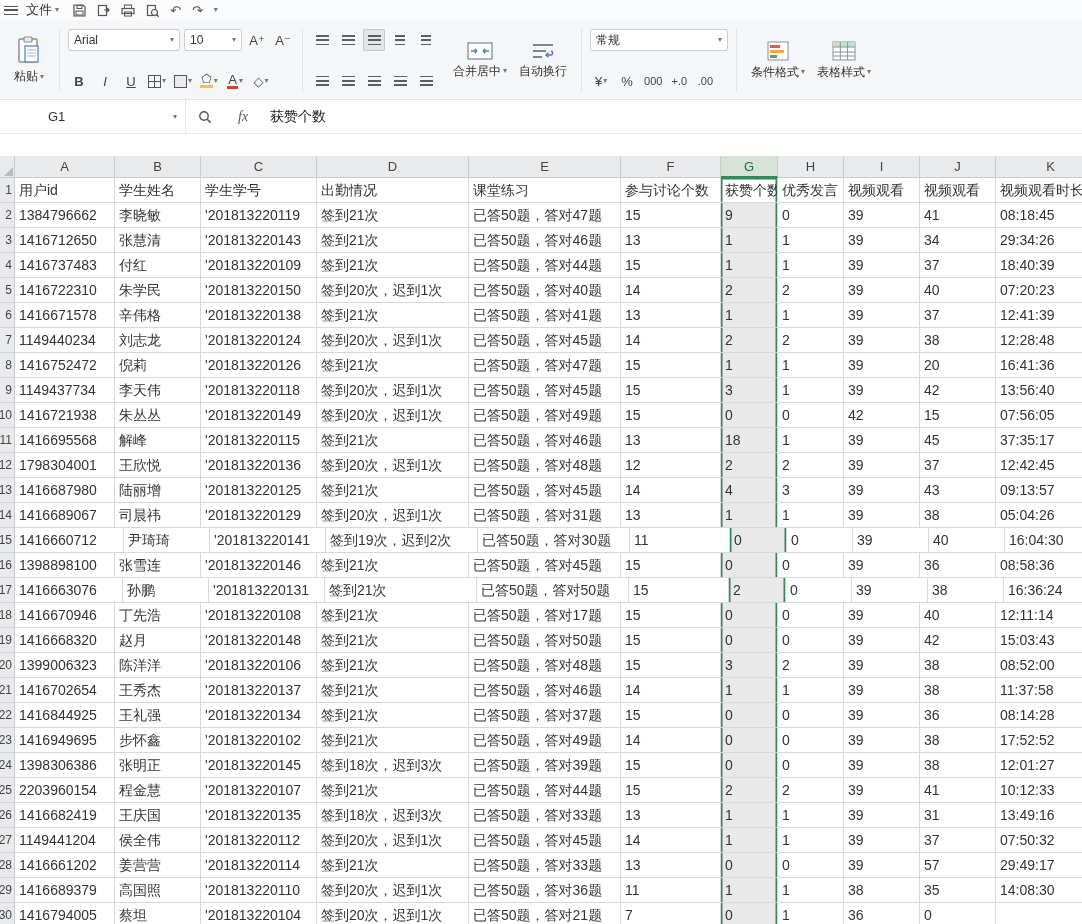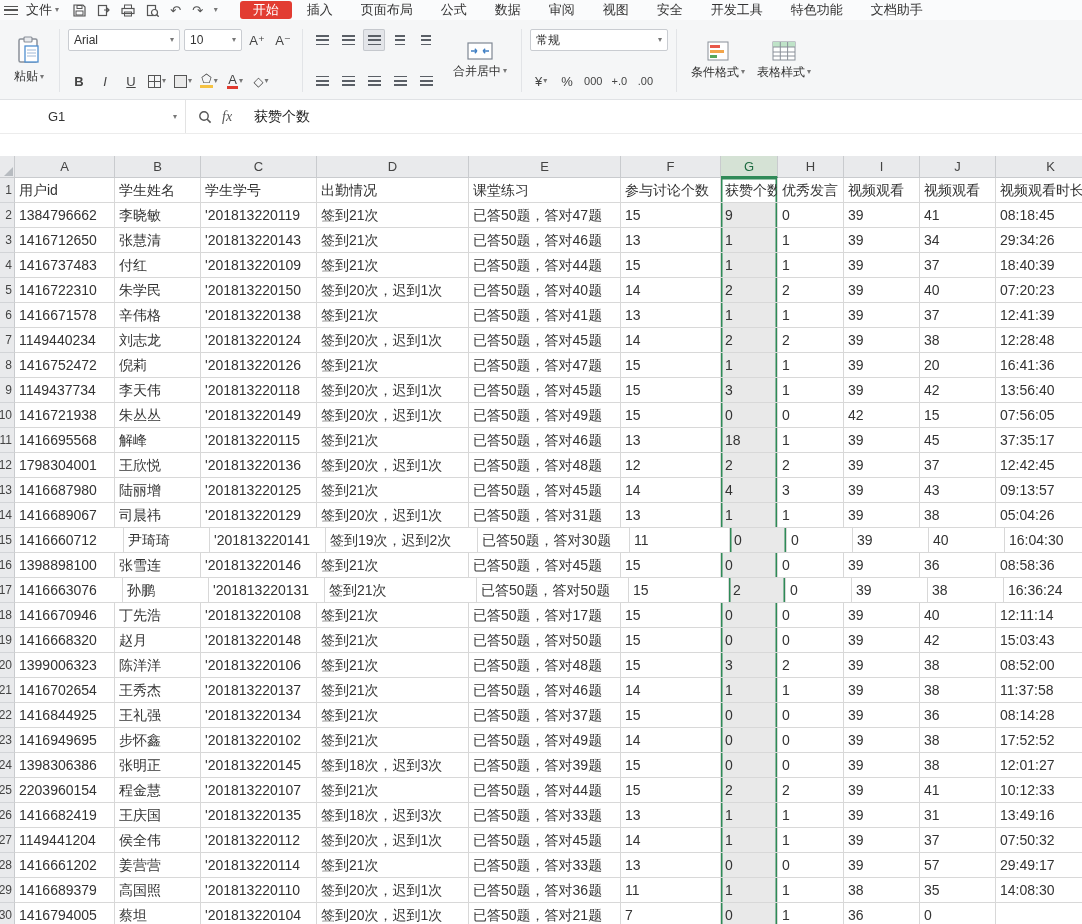--- a/index.html
+++ b/index.html
@@ -45,21 +45,21 @@
   .bars.short{width:10px;}
   .stackbtn{display:flex;flex-direction:column;align-items:center;justify-content:center;gap:3px;font-size:12px;padding:0 6px;border-radius:3px;}
   .stackbtn .lbl{display:flex;align-items:center;gap:2px;}
   .num-sm{font-size:11px;letter-spacing:0;}
 
   
   .formula-bar{height:34px;display:flex;align-items:stretch;background:#fff;border-bottom:1px solid #ececec;}
   .name-box{width:186px;display:flex;align-items:center;border-right:1px solid #e3e3e3;font-size:13px;}
   .name-box .nb-val{margin-left:48px;flex:1;}
   .name-box .caret{margin-right:8px;}
-  .fb-icons{display:flex;align-items:center;gap:10px;padding:0 12px;color:#555;}
+  .fb-icons{display:flex;align-items:center;gap:26px;padding:0 12px;color:#555;}
   .fx{font-style:italic;font-family:"Liberation Serif","DejaVu Serif",serif;font-size:14px;color:#555;}
   .fb-content{flex:1;display:flex;align-items:center;font-size:14px;padding-left:10px;color:#222;}
   .fb-gap{height:22px;background:#fff;}
 
   
   .grid{font-size:14px;user-select:none;}
   .hdr-row{display:flex;height:22px;}
   .corner{width:15px;flex:0 0 15px;background:var(--header-bg,#e9eaec);border-right:1px solid #c9cbce;border-bottom:1px solid #c9cbce;position:relative;}
   .corner:after{content:'';position:absolute;right:1px;bottom:1px;border-left:9px solid transparent;border-bottom:9px solid #b7bbc0;}
   .col-hdr{flex:0 0 auto;background:var(--header-bg,#e9eaec);border-right:1px solid #c9cbce;border-bottom:1px solid #c9cbce;display:flex;align-items:center;justify-content:center;font-size:13px;color:#444;overflow:hidden;}
@@ -98,33 +98,20 @@
         </svg>
       <svg width="13" height="13" viewBox="0 0 13 13">
           <rect x="1.5" y="1.5" width="8" height="10" fill="none" stroke="#555" stroke-width="1.2"></rect>
           <circle cx="8.5" cy="8.5" r="3" fill="#fff" stroke="#555" stroke-width="1.2"></circle>
           <path d="M10.7 10.7l2 2" stroke="#555" stroke-width="1.4"></path>
         </svg>
       <span class="uglyph">↶</span>
       <span class="uglyph">↷</span>
       <span class="caret">▾</span>
     </div>
-    <div class="tabs">
-        <span class="tab active">开始</span>
-        <span class="tab">插入</span>
-        <span class="tab">页面布局</span>
-        <span class="tab">公式</span>
-        <span class="tab">数据</span>
-        <span class="tab">审阅</span>
-        <span class="tab">视图</span>
-        <span class="tab">安全</span>
-        <span class="tab">开发工具</span>
-        <span class="tab">特色功能</span>
-        <span class="tab">文档助手</span>
-      </div>
   </div>
 
   <div class="ribbon">
 
     <div class="group">
       <div class="big-btn">
         <svg width="24" height="28" viewBox="0 0 24 28">
             <rect x="2" y="3" width="18" height="23" rx="1.5" fill="#fdfdfd" stroke="#8a9099" stroke-width="1.5"></rect>
             <rect x="7" y="1" width="8" height="5" rx="1" fill="#e9ebee" stroke="#8a9099" stroke-width="1.2"></rect>
             <rect x="8" y="10" width="13" height="16" fill="#fff" stroke="#4f8fd0" stroke-width="1.3"></rect>
@@ -220,20 +207,30 @@
 
     <div class="group">
       <div class="stackbtn">
         <svg width="26" height="18" viewBox="0 0 26 18">
             <rect x="1" y="1" width="24" height="16" fill="#fff" stroke="#7f8793" stroke-width="1.2"></rect>
             <path d="M4 9h6M10 9l-2.2-2.2M10 9l-2.2 2.2M22 9h-6M16 9l2.2-2.2M16 9l2.2 2.2" stroke="#3f7fc4" stroke-width="1.3" fill="none"></path>
           </svg>
         <span class="lbl">
             <span>合并居中</span>
             <span class="caret">▾</span>
+          </span>
+      </div>
+      <div class="stackbtn">
+        <svg width="24" height="18" viewBox="0 0 24 18">
+            <path d="M2 3h20M2 9h13M2 15h9" stroke="#5a5f66" stroke-width="1.6" fill="none"></path>
+            <path d="M20 9c2 0 2 4 0 4h-4" stroke="#3f7fc4" stroke-width="1.4" fill="none"></path>
+            <path d="M17.5 10.8L15 13l2.5 2.2" fill="none" stroke="#3f7fc4" stroke-width="1.4"></path>
+          </svg>
+        <span class="lbl">
+            <span>自动换行</span>
           </span>
       </div>
     </div>
 
     <div class="vsep"></div>
 
     <div class="two-row">
       <div class="ctrl-row">
         <div class="select" style="width:138px">
           <span>常规</span>

